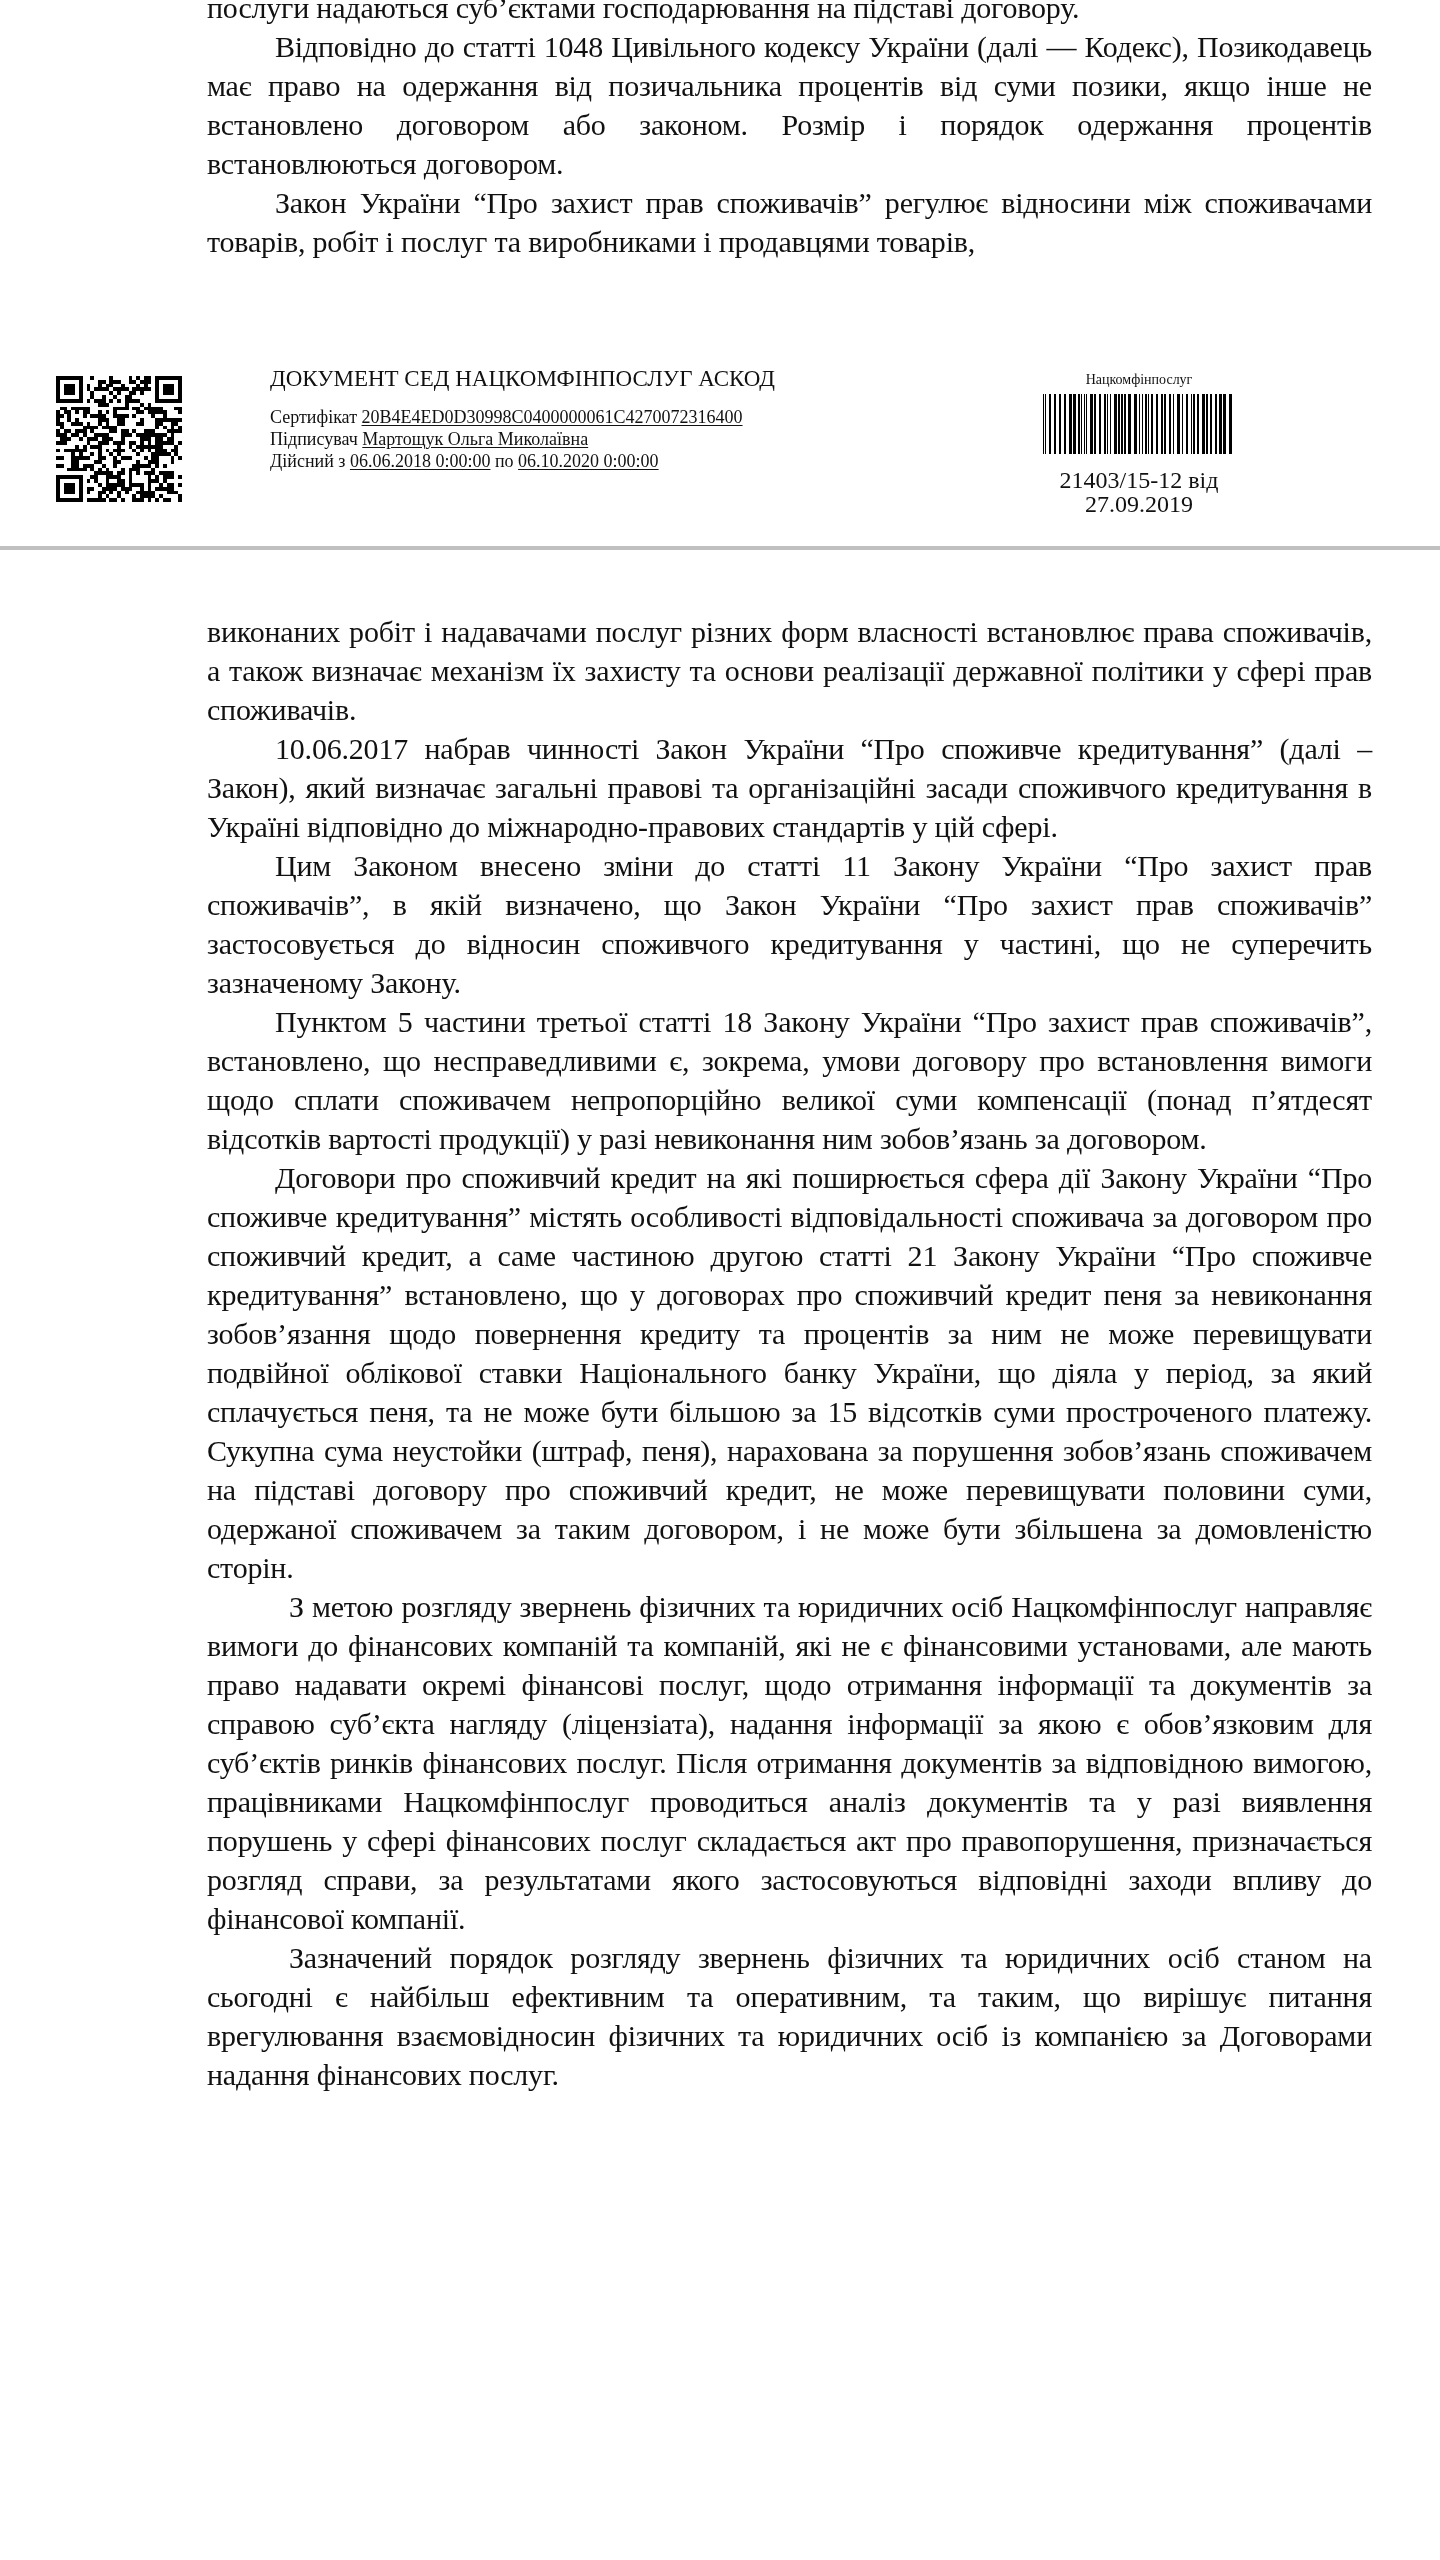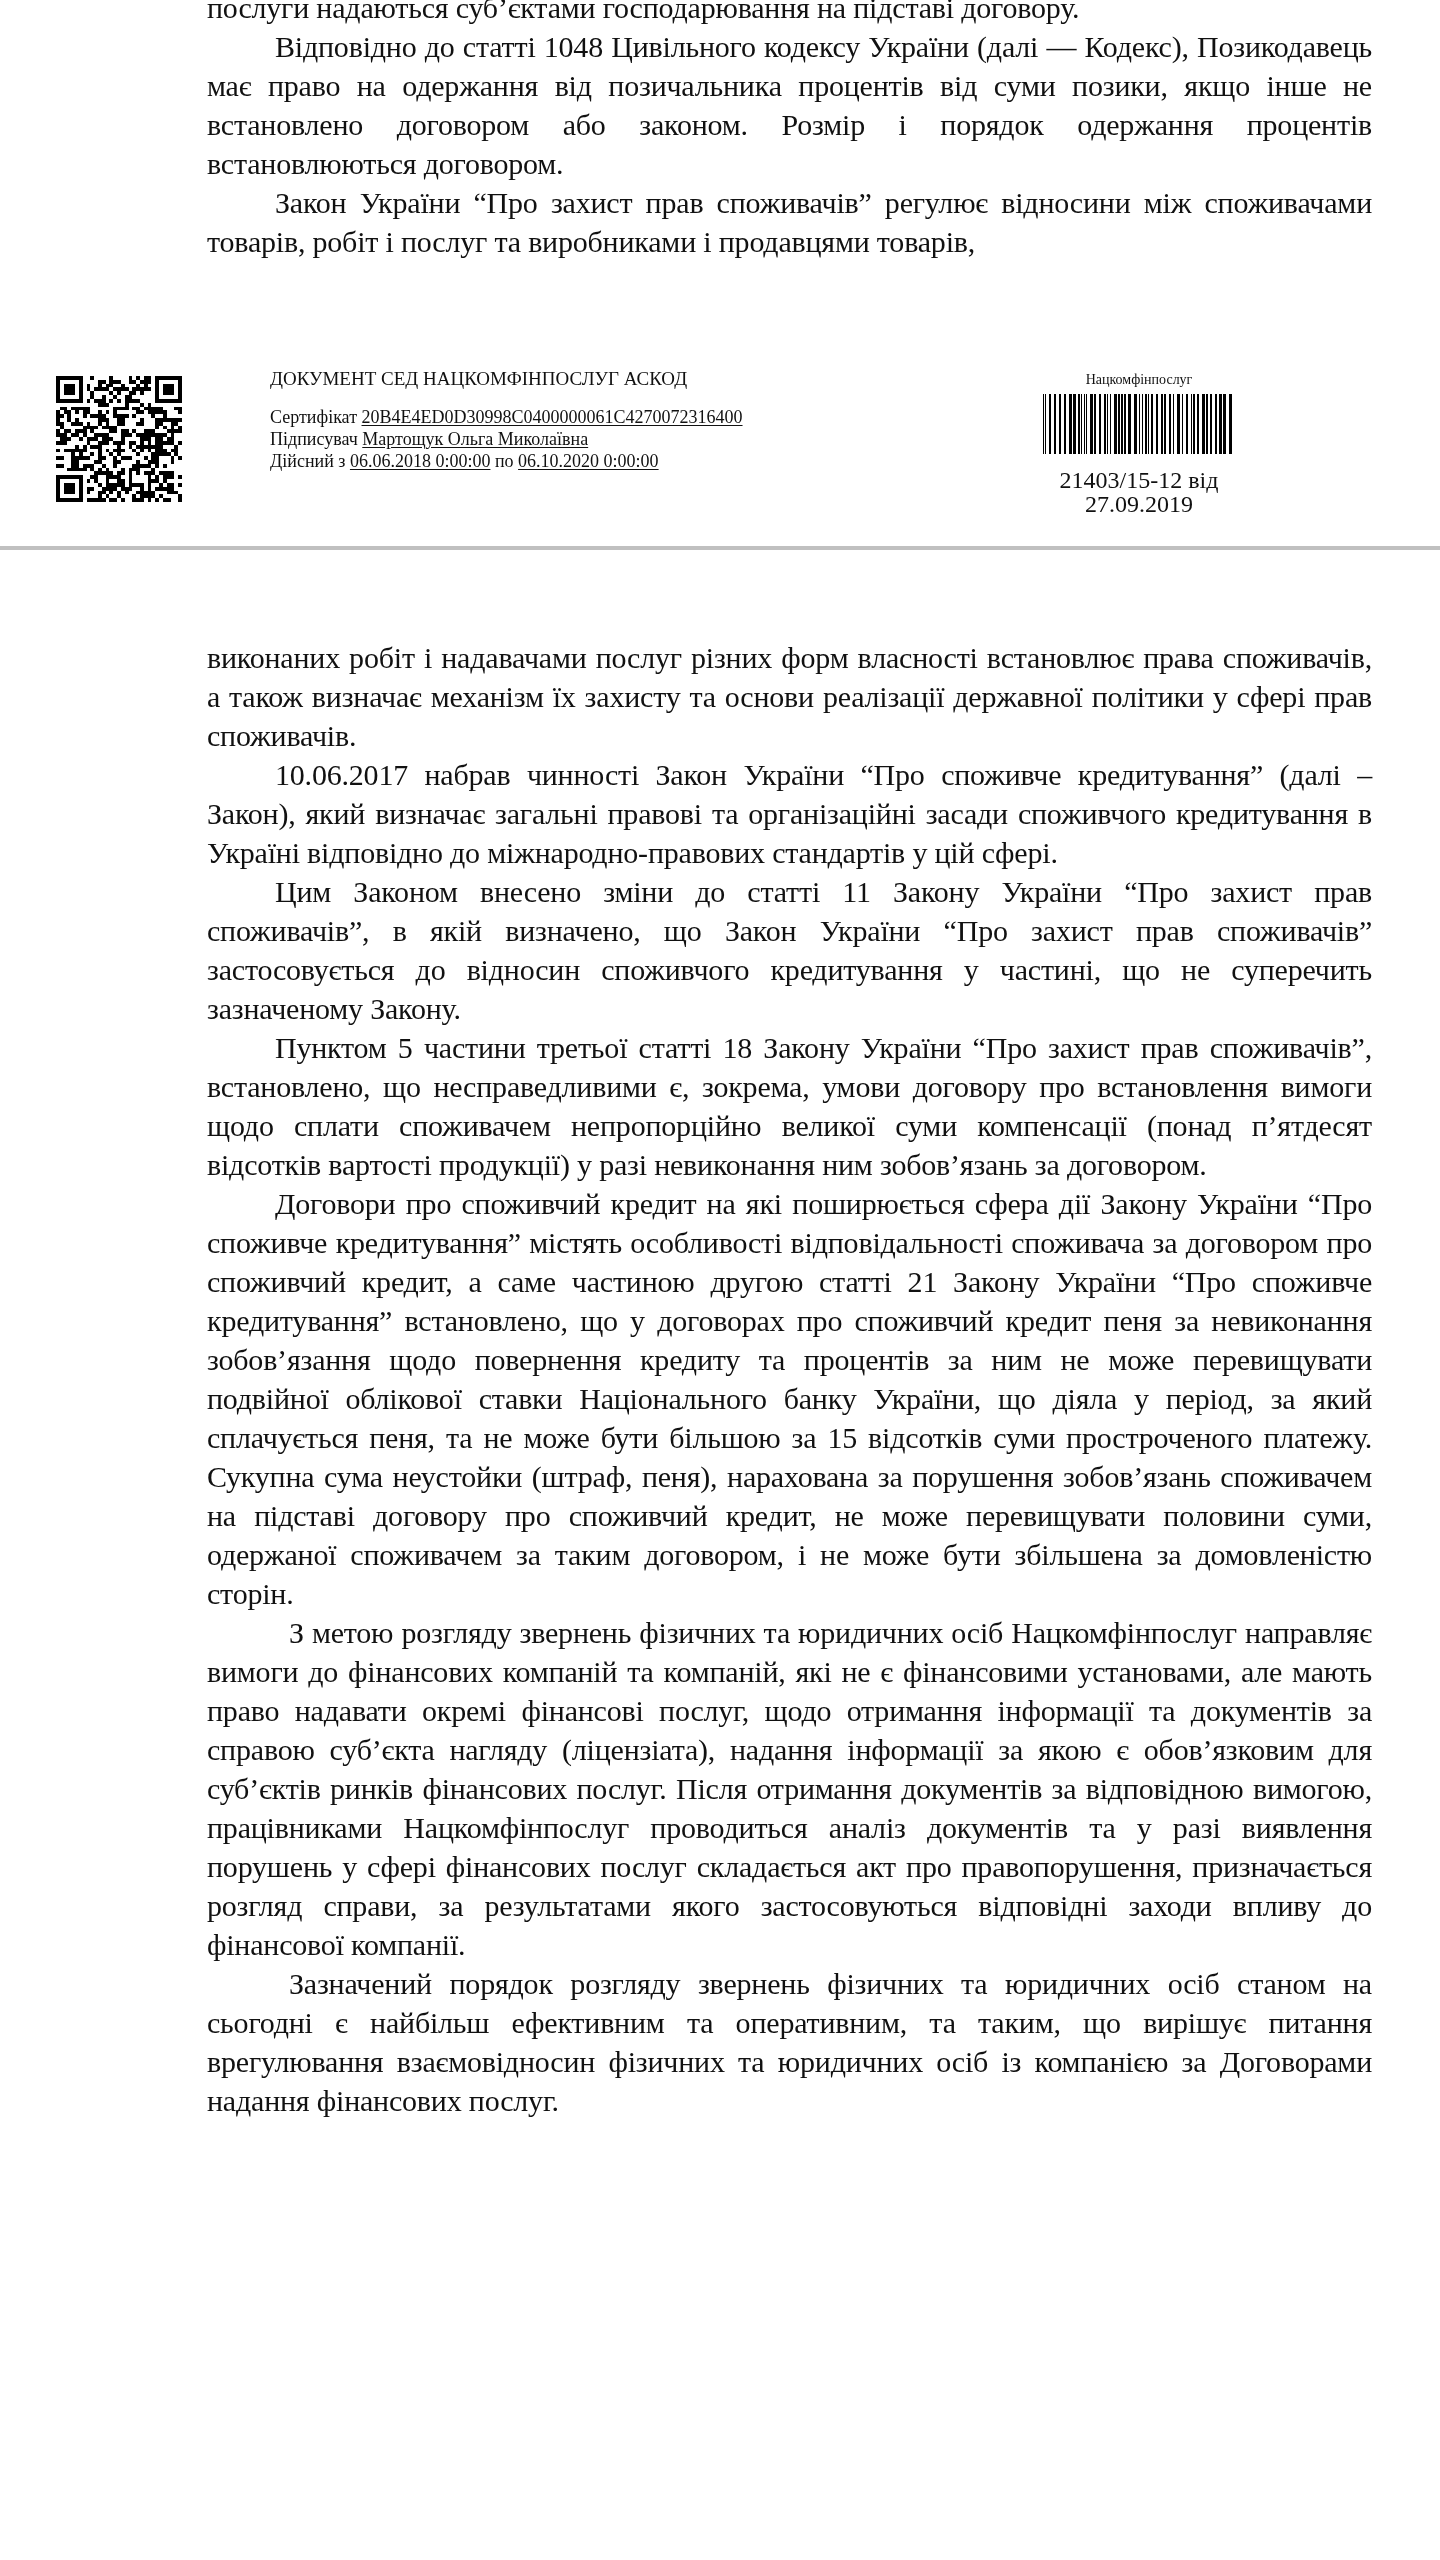--- a/index.html
+++ b/index.html
@@ -9,31 +9,31 @@
   }
   .page-text {
     position: absolute; left: 207px; width: 1165px;
     font-size: 30px; line-height: 39px; text-align: justify;
     letter-spacing: -0.2px;
   }
   .page-text p { margin: 0; text-indent: 68px; }
   .page-text p.noindent { text-indent: 0; }
   .page-text p.wide-indent { text-indent: 82px; }
   #top-text { top: -12px; }
-  #bottom-text { top: 638px; }
+  #bottom-text { top: 612px; }
 
   .header-block { position: absolute; left: 0; top: 360px; width: 1440px; height: 150px; }
   .qr {
     position: absolute; left: 56px; top: 16px; width: 126px; height: 126px;
     background: #fff;
   }
   .cert-info {
     position: absolute; left: 270px; top: 8px; font-size: 18px; line-height: 22px; color: #111;
   }
-  .cert-title { font-size: 19px; margin-bottom: 16px; }
+  .cert-title { font-size: 23px; margin-bottom: 16px; }
   .cert-info u { text-decoration: underline; text-underline-offset: 2px; margin-top: 20px; }
   .barcode-box { position: absolute; left: 1005px; top: 8px; width: 268px; text-align: center; }
   .barcode-org { font-size: 14px; line-height: 24px; }
   .barcode { display: block; margin: 2px auto 0 auto; width: 192px; height: 60px; }
   .barcode-num { font-size: 24px; line-height: 24px; margin-top: 14px; }
   .divider {
     position: absolute; left: 0; top: 546px; width: 1440px; height: 4px; background: #c0c0c0;
   }
 </style>
 </head>

